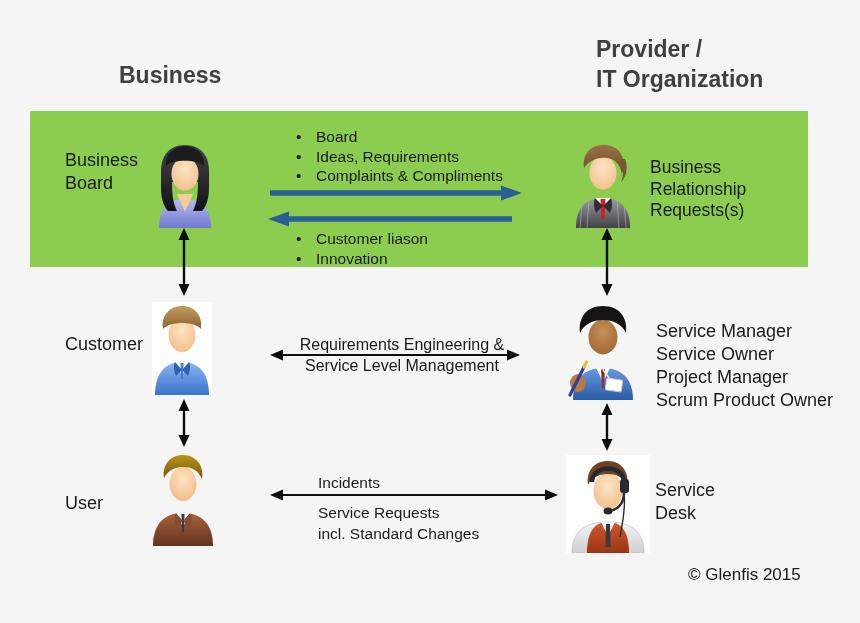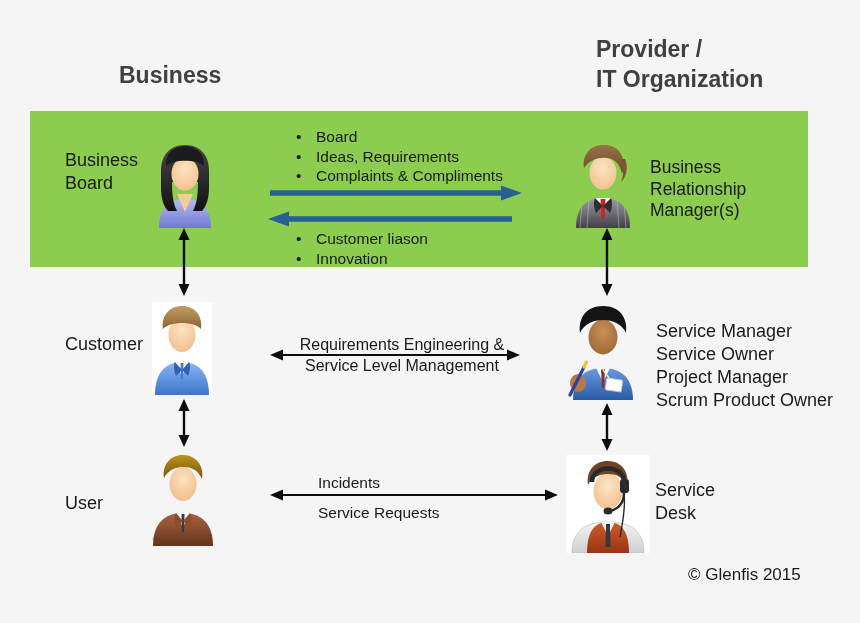--- a/index.html
+++ b/index.html
@@ -133,21 +133,21 @@
         <path d="M39 54 L31 62 L38 69 C40.5 63 40.5 58 39 54 Z" fill="#2e2e34"></path>
         <ellipse cx="31" cy="29" rx="13.5" ry="16.5" fill="url(#bFace)"></ellipse>
         <path d="M31 1 C18 1 10 11 12 24 C17 16 27 13 35 14 C43 15 48 20 50 30 C52.5 24 52.5 18 50 12 C46 3 39 1 31 1 Z" fill="url(#bHair)"></path>
         <path d="M48 15 C52 22 52 32 49 38 C54.5 33 56.5 23 53 15 Z" fill="#7a5434"></path>
       </svg>
     </div>
 
     <div class="abs" style="left:620px;top:46px;font-size:17.5px;line-height:21.5px;">
       <div>Business</div>
       <div>Relationship</div>
-      <div>Manager(s)</div>
+      <div>Requests(s)</div>
     </div>
   </div>
 
   <div class="abs" style="left:176px;top:227px;">
     <svg width="16" height="70" viewBox="0 0 16 70">
       <line x1="8" y1="10" x2="8" y2="60" stroke="#0d0d0d" stroke-width="2.4"></line>
       <polygon points="8,1 2.5,13 13.5,13" fill="#0d0d0d"></polygon>
       <polygon points="8,69 2.5,57 13.5,57" fill="#0d0d0d"></polygon>
     </svg>
   </div>
@@ -276,20 +276,21 @@
   <div class="abs" style="left:268px;top:487px;">
     <svg width="292" height="16" viewBox="0 0 292 16">
       <line x1="10" y1="8" x2="282" y2="8" stroke="#0d0d0d" stroke-width="2.2"></line>
       <polygon points="2,8 15,2.5 15,13.5" fill="#0d0d0d"></polygon>
       <polygon points="290,8 277,2.5 277,13.5" fill="#0d0d0d"></polygon>
     </svg>
   </div>
   <div class="abs arrow-caption" style="left:318px;top:473px;">Incidents</div>
   <div class="abs arrow-caption" style="left:318px;top:502px;line-height:21px;">
     <div>Service Requests</div>
+    <div>incl. Standard Changes</div>
   </div>
 
   <div class="abs" style="left:566px;top:455px;">
     <svg viewBox="0 0 84 98" width="84" height="98">
       <defs>
         <linearGradient id="dVest" x1="0" y1="0" x2="0" y2="1">
           <stop offset="0" stop-color="#cd5a2e"></stop>
             <stop offset="1" stop-color="#993512"></stop>
         </linearGradient>
         <radialGradient id="dFace" cx="0.5" cy="0.35" r="0.8">

